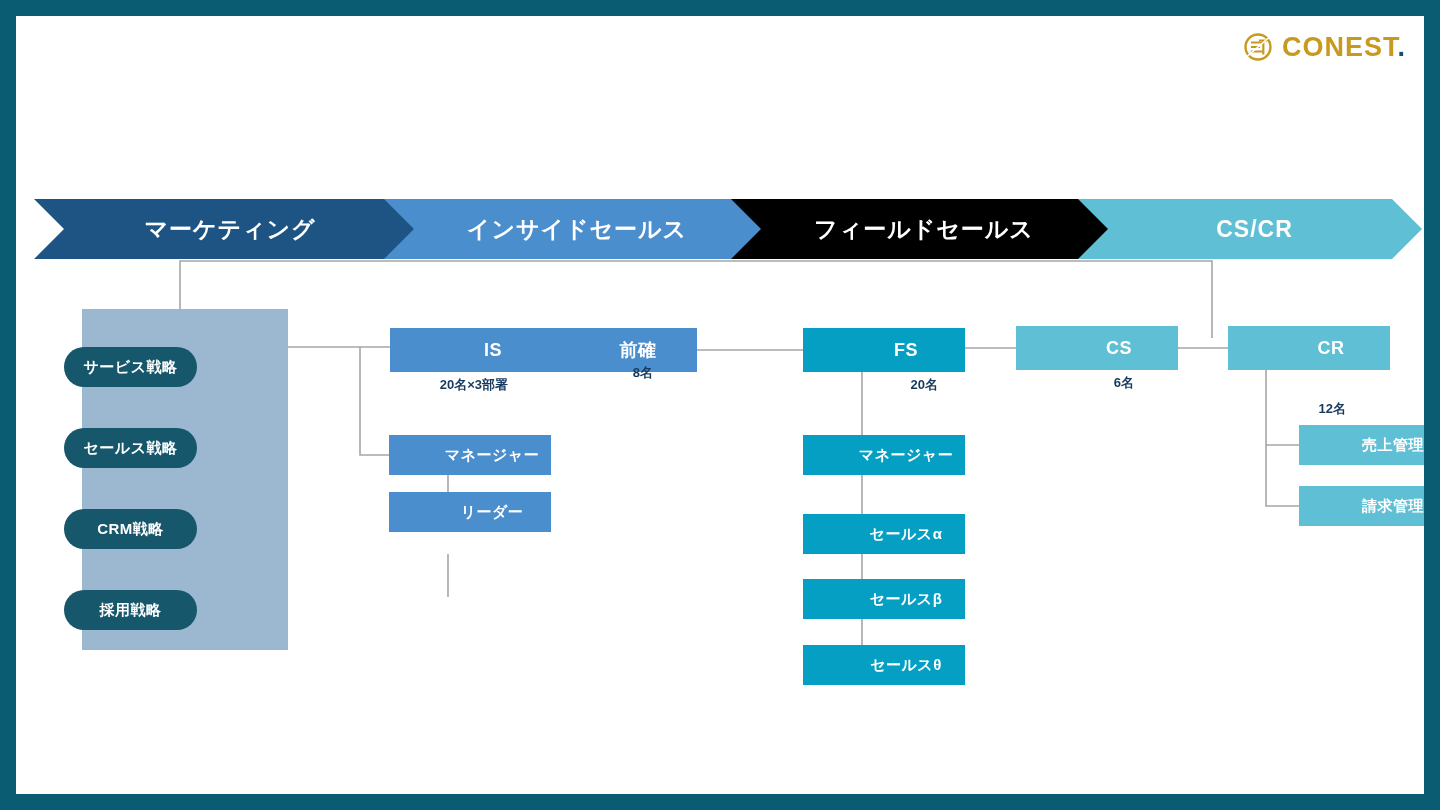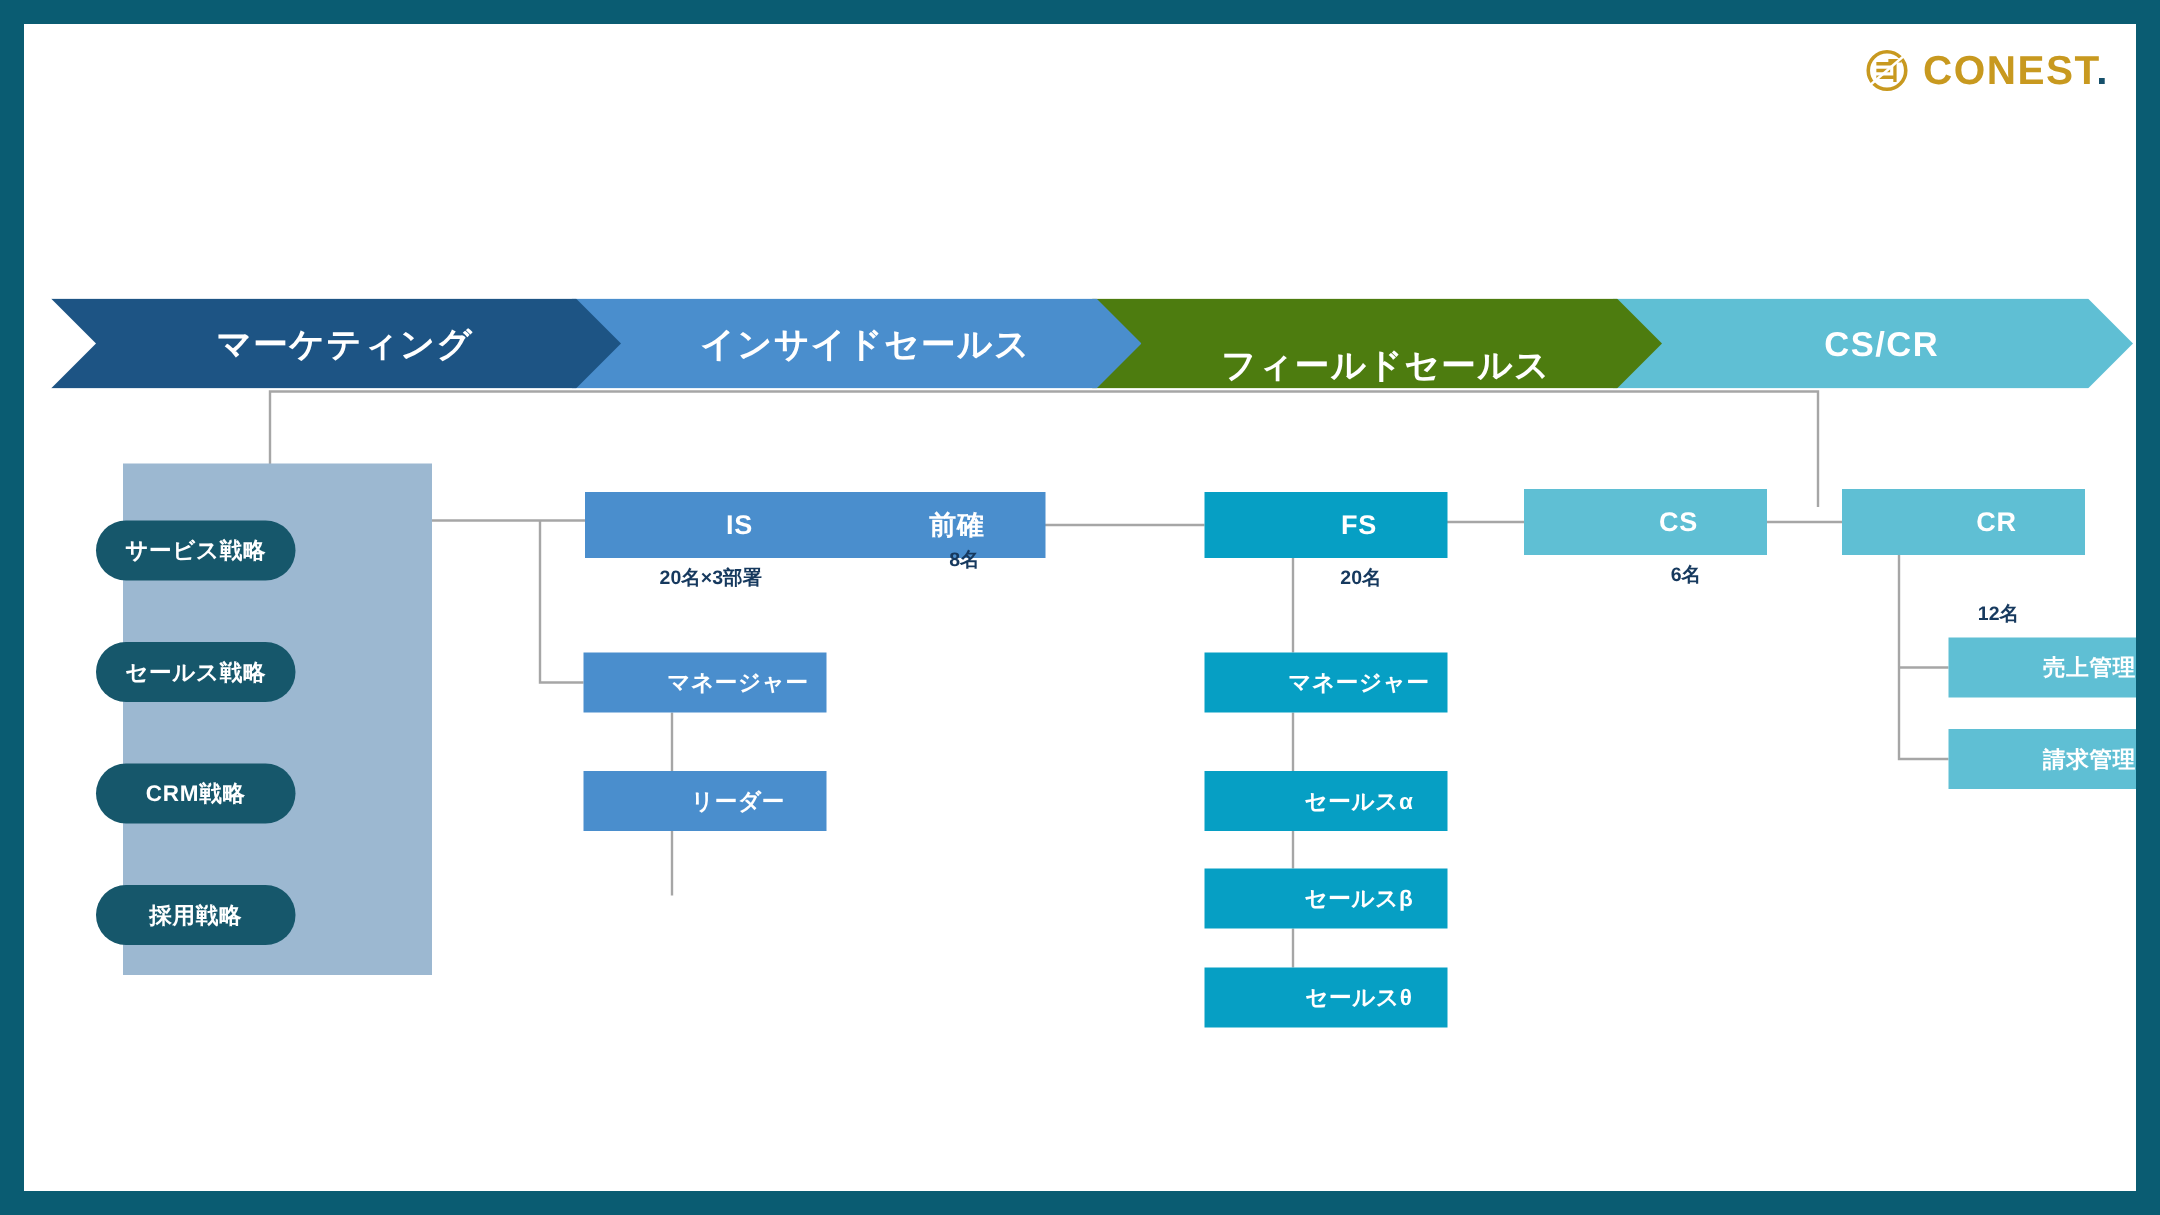--- a/index.html
+++ b/index.html
@@ -125,21 +125,21 @@
     </g>
   </svg>
 
   <div id="banner">
     <div class="chev first" style="left: 0px; width: 380px; background: rgb(29, 84, 132); z-index: 10;">
       <span>マーケティング</span>
     </div>
     <div class="chev mid" style="left: 347px; width: 380px; background: rgb(74, 142, 205); z-index: 9;">
       <span>インサイドセールス</span>
     </div>
-    <div class="chev mid" style="left: 694px; width: 380px; background: #4d7c0f; z-index: 8; align-items: flex-end;">
+    <div class="chev mid" style="left: 694px; width: 380px; background: #000000; z-index: 8;">
       <span>フィールドセールス</span>
     </div>
     <div class="chev last" style="left: 1041px; width: 347px; background: rgb(95, 191, 212); z-index: 7;">
       <span>CS/CR</span>
     </div>
   </div>
 
   <div id="strategy-panel" style="background: rgb(156, 184, 209);">
     <div class="pill" style="top: 38px; background: rgb(22, 87, 107);">
       <span>サービス戦略</span>
@@ -155,33 +155,33 @@
     </div>
   </div>
 
   <div class="node hdr" style="left: 374px; top: 312px; width: 118px; height: 44px; background: rgb(74, 142, 205);">
     <span>IS</span>
   </div>
   <div class="cap" style="left: 314px; top: 360px; width: 178px;">20名×3部署</div>
   <div class="node sub" style="left: 373px; top: 419px; width: 118px; height: 40px; background: rgb(74, 142, 205);">
     <span>マネージャー</span>
   </div>
-  <div class="node sub" style="left: 373px; top: 498px; width: 118px; height: 40px; background: rgb(74, 142, 205);">
+  <div class="node sub" style="left: 373px; top: 476px; width: 118px; height: 40px; background: rgb(74, 142, 205);">
     <span>リーダー</span>
   </div>
 
   <div class="node hdr" style="left: 519px; top: 312px; width: 118px; height: 44px; background: rgb(74, 142, 205);">
     <span>前確</span>
   </div>
   <div class="cap" style="left: 459px; top: 348px; width: 178px;">8名</div>
 
   <div class="node hdr" style="left: 787px; top: 312px; width: 118px; height: 44px; background: rgb(6, 159, 196);">
     <span>FS</span>
   </div>
-  <div class="cap" style="left: 727px; top: 360px; width: 178px;">20名</div>
+  <div class="cap" style="left: 744px; top: 360px; width: 178px;">20名</div>
   <div class="node sub" style="left: 787px; top: 419px; width: 118px; height: 40px; background: rgb(6, 159, 196);">
     <span>マネージャー</span>
   </div>
   <div class="node sub" style="left: 787px; top: 498px; width: 118px; height: 40px; background: rgb(6, 159, 196);">
     <span>セールスα</span>
   </div>
   <div class="node sub" style="left: 787px; top: 563px; width: 118px; height: 40px; background: rgb(6, 159, 196);">
     <span>セールスβ</span>
   </div>
   <div class="node sub" style="left: 787px; top: 629px; width: 118px; height: 40px; background: rgb(6, 159, 196);">

